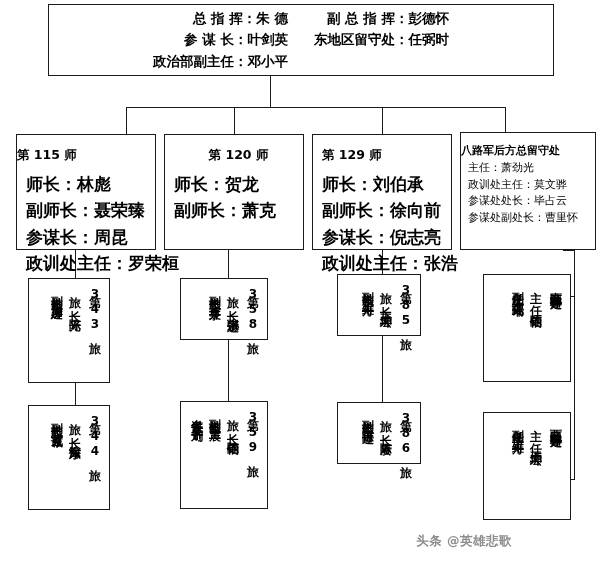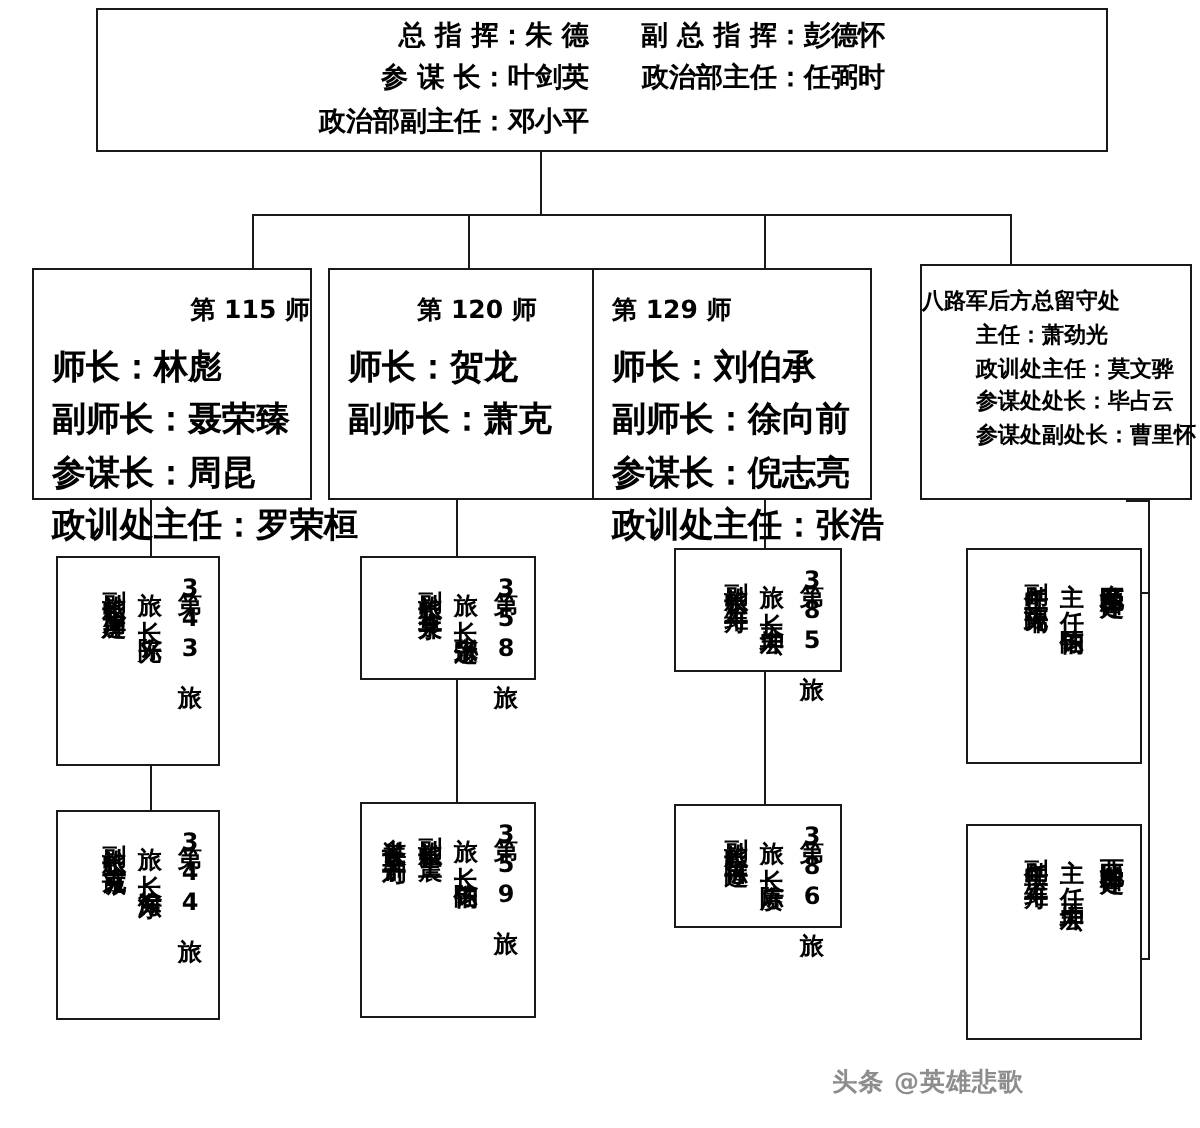--- a/index.html
+++ b/index.html
@@ -41,25 +41,25 @@
   .cmd-right{text-align:right;}
 
   
   .div-box{
     width:140px;height:116px;
     top:134px;
     padding:6px 0 0 0;
   }
   #div-115{left:16px;}
   #div-120{left:164px;}
-  #div-129{left:296px;}
+  #div-129{left:312px;}
   #div-rear{left:460px;width:136px;height:118px;top:132px;}
 
   .div-title{
-    text-align:right;
+    text-align:left;
     font-size:12.5px;
     font-weight:bold;
     margin:6px 0 7px 0;
     white-space:nowrap;
   }
   .div-line{
     font-size:17px;
     font-weight:bold;
     line-height:1.55;
     padding-left:9px;
@@ -67,25 +67,24 @@
   }
   .rear-title{
     text-align:left;
     font-size:11px;
     font-weight:bold;
     margin:4px 0 2px 0;
     white-space:nowrap;
   }
   .rear-line{
     font-size:11px;
-    font-weight:bold;
+    font-weight:normal;
     line-height:1.5;
     padding-left:7px;
     white-space:nowrap;
-    margin-left:20px;
   }
 
   
   .vbox{
     display:flex;
     flex-direction:row-reverse;
     justify-content:flex-start;
     align-items:flex-start;
     padding:7px 8px 6px 8px;
   }
@@ -134,21 +133,21 @@
 
 <div id="chart">
 
   <div class="box" id="top-box">
     <div class="cmd-grid">
       <div class="cmd-cell cmd-left"><span>总 指 挥：</span><span>朱 德</span></div>
       <div class="cmd-cell cmd-right"><span>副 总 指 挥：</span><span>彭德怀</span></div>
 
       <div class="cmd-cell cmd-left"><span>参 谋 长：</span><span>叶剑英</span></div>
 
-      <div class="cmd-cell cmd-left"><span>政治部主任：</span><span>任弼时</span></div>
+      <div class="cmd-cell cmd-left"><span>东地区留守处：</span><span>任弼时</span></div>
       <div class="cmd-cell cmd-right"><span>政治部副主任：</span><span>邓小平</span></div>
     </div>
   </div>
 
   <div class="ln vl" style="left:270px;top:76px;height:32px;"></div>
   <div class="ln hl" style="left:126px;top:107px;width:380px;"></div>
   <div class="ln vl" style="left:126px;top:107px;height:27px;"></div>
   <div class="ln vl" style="left:234px;top:107px;height:27px;"></div>
   <div class="ln vl" style="left:382px;top:107px;height:27px;"></div>
   <div class="ln vl" style="left:505px;top:107px;height:25px;"></div>

